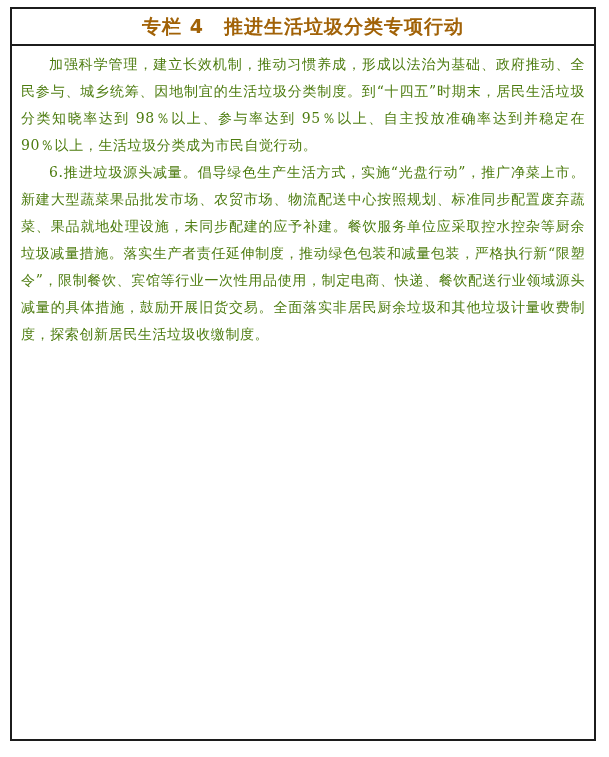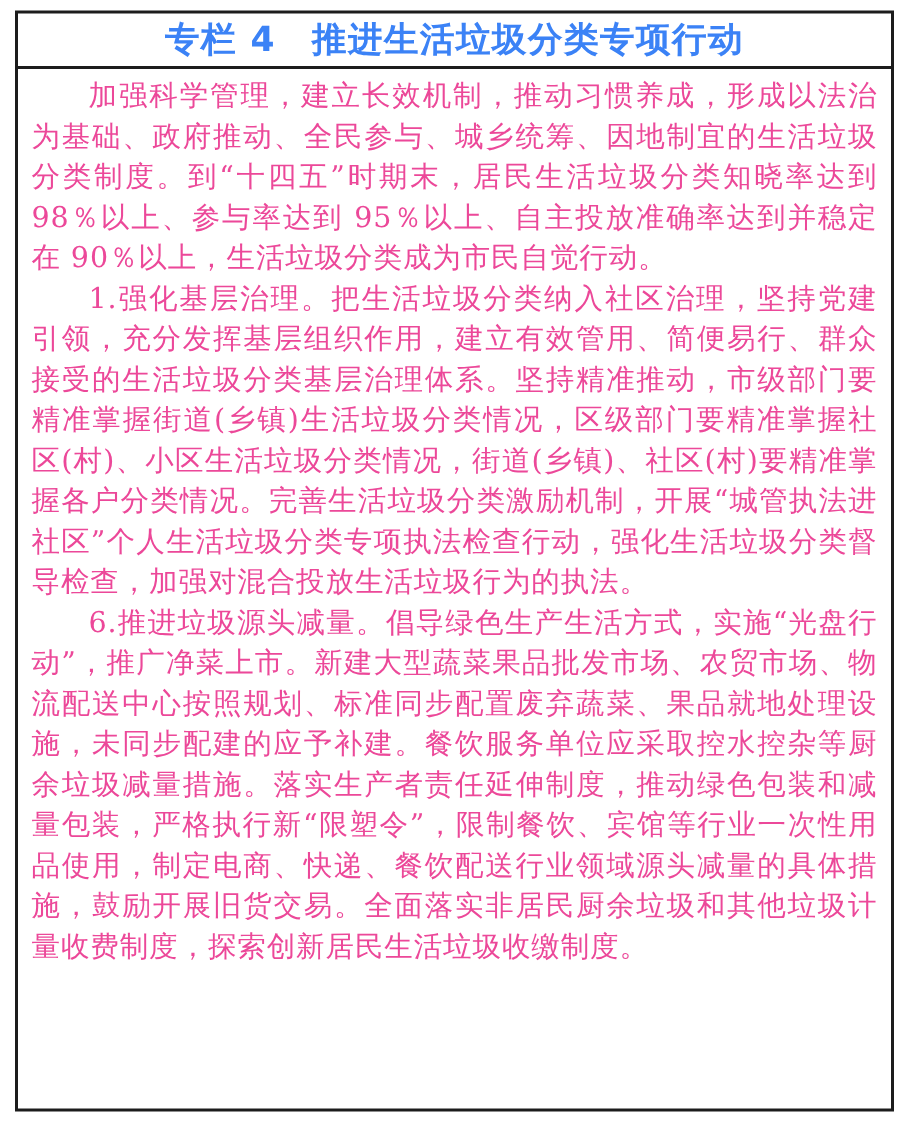--- a/index.html
+++ b/index.html
@@ -25,46 +25,45 @@
     box-sizing: border-box;
   }
   .panel-title {
     height: 37px;
     border-bottom: 2px solid #1c1c1c;
     display: flex;
     align-items: center;
     justify-content: center;
     font-family: "DejaVu Sans", "Liberation Sans", sans-serif;
     font-weight: bold;
-    font-size: 23px;
+    font-size: 19px;
     letter-spacing: 1px;
-    color: #3b82f6;
+    color: #a16207;
     box-sizing: border-box;
   }
   .panel-body {
     padding: 5px 9px 10px 9px;
     box-sizing: border-box;
   }
   .panel-body p {
     margin: 0;
     text-indent: 2em;
     font-family: "DejaVu Serif", "Liberation Serif", serif;
-    font-size: 19px;
+    font-size: 14px;
     line-height: 27px;
     letter-spacing: 0.6px;
-    color: #ec4899;
+    color: #4d7c0f;
     text-align: justify;
     text-justify: inter-ideograph;
   }
 </style>
 </head>
 <body>
 
 <div class="page">
   <div class="panel">
     <div class="panel-title">专栏 4　推进生活垃圾分类专项行动</div>
     <div class="panel-body">
       <p>加强科学管理，建立长效机制，推动习惯养成，形成以法治为基础、政府推动、全民参与、城乡统筹、因地制宜的生活垃圾分类制度。到“十四五”时期末，居民生活垃圾分类知晓率达到 98％以上、参与率达到 95％以上、自主投放准确率达到并稳定在 90％以上，生活垃圾分类成为市民自觉行动。</p>
-      <p>1.强化基层治理。把生活垃圾分类纳入社区治理，坚持党建引领，充分发挥基层组织作用，建立有效管用、简便易行、群众接受的生活垃圾分类基层治理体系。坚持精准推动，市级部门要精准掌握街道(乡镇)生活垃圾分类情况，区级部门要精准掌握社区(村)、小区生活垃圾分类情况，街道(乡镇)、社区(村)要精准掌握各户分类情况。完善生活垃圾分类激励机制，开展“城管执法进社区”个人生活垃圾分类专项执法检查行动，强化生活垃圾分类督导检查，加强对混合投放生活垃圾行为的执法。</p>
       <p>6.推进垃圾源头减量。倡导绿色生产生活方式，实施“光盘行动”，推广净菜上市。新建大型蔬菜果品批发市场、农贸市场、物流配送中心按照规划、标准同步配置废弃蔬菜、果品就地处理设施，未同步配建的应予补建。餐饮服务单位应采取控水控杂等厨余垃圾减量措施。落实生产者责任延伸制度，推动绿色包装和减量包装，严格执行新“限塑令”，限制餐饮、宾馆等行业一次性用品使用，制定电商、快递、餐饮配送行业领域源头减量的具体措施，鼓励开展旧货交易。全面落实非居民厨余垃圾和其他垃圾计量收费制度，探索创新居民生活垃圾收缴制度。</p>
     </div>
   </div>
 </div>
 
 </body></html>

